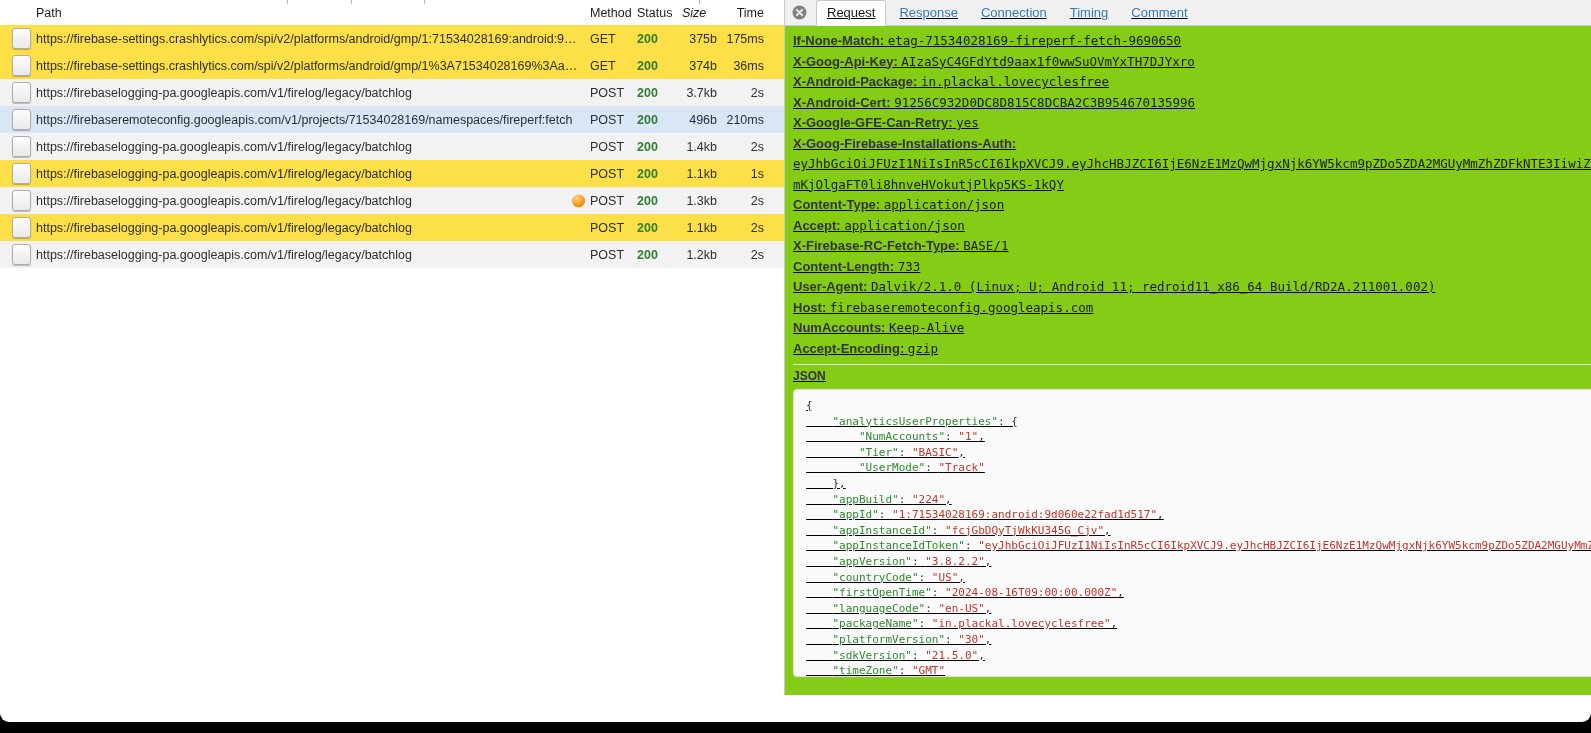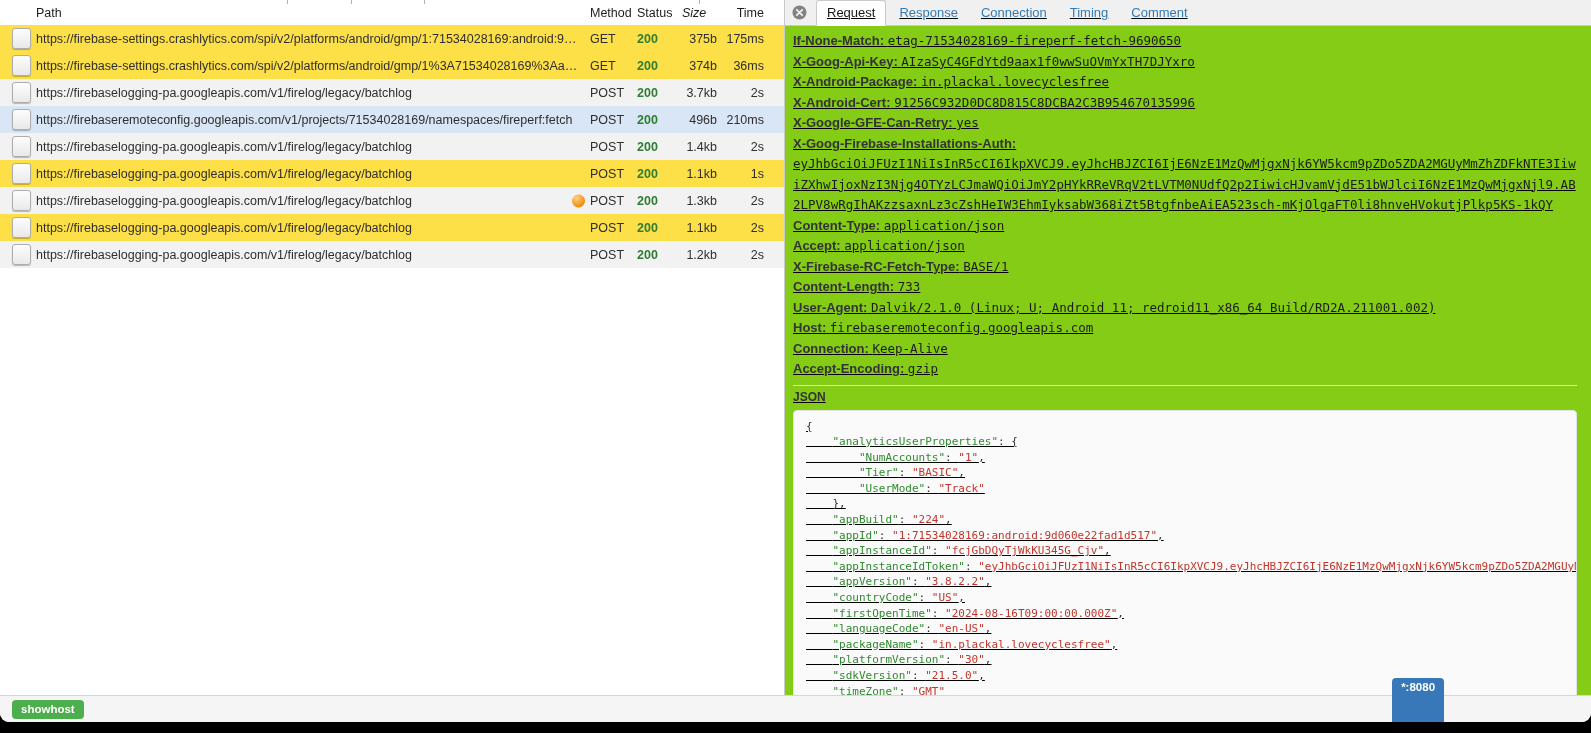--- a/index.html
+++ b/index.html
@@ -6,21 +6,21 @@
   html,body { margin:0; padding:0; }
   body {
     width:1591px; height:733px; overflow:hidden;
     background:#000;
     font-family:"Liberation Sans", sans-serif;
     -webkit-font-smoothing:antialiased;
   }
   .window {
     width:1591px; height:722px; background:#fff; position:relative;
     border-radius:0 0 9px 9px; overflow:hidden;
-    display:flex; flex-direction:column;
+    display:flex; flex-direction:row;
   }
   .main { display:flex; height:695px; }
 
   
   .flow-table {
     width:785px; min-width:785px; position:relative;
     border-right:1px solid #c9c9c9; background:#fff; overflow:hidden;
   }
   .tick { position:absolute; top:0; width:1px; height:4px; background:#b3b3b3; }
   .thead { height:25px; display:flex; align-items:center; font-size:12.5px; color:#1d1d1f; background:#fff; }
@@ -239,21 +239,21 @@
             <div class="hline"><span class="hname">X-Android-Package:</span> <span class="hval">in.plackal.lovecyclesfree</span></div>
             <div class="hline"><span class="hname">X-Android-Cert:</span> <span class="hval">91256C932D0DC8D815C8DCBA2C3B954670135996</span></div>
             <div class="hline"><span class="hname">X-Google-GFE-Can-Retry:</span> <span class="hval">yes</span></div>
             <div class="hline"><span class="hname">X-Goog-Firebase-Installations-Auth:</span> <span class="hval">eyJhbGciOiJFUzI1NiIsInR5cCI6IkpXVCJ9.eyJhcHBJZCI6IjE6NzE1MzQwMjgxNjk6YW5kcm9pZDo5ZDA2MGUyMmZhZDFkNTE3IiwiZXhwIjoxNzI3Njg4OTYzLCJmaWQiOiJmY2pHYkRReVRqV2tLVTM0NUdfQ2p2IiwicHJvamVjdE51bWJlciI6NzE1MzQwMjgxNjl9.AB2LPV8wRgIhAKzzsaxnLz3cZshHeIW3EhmIyksabW368iZt5BtgfnbeAiEA523sch-mKjOlgaFT0li8hnveHVokutjPlkp5KS-1kQY</span></div>
             <div class="hline"><span class="hname">Content-Type:</span> <span class="hval">application/json</span></div>
             <div class="hline"><span class="hname">Accept:</span> <span class="hval">application/json</span></div>
             <div class="hline"><span class="hname">X-Firebase-RC-Fetch-Type:</span> <span class="hval">BASE/1</span></div>
             <div class="hline"><span class="hname">Content-Length:</span> <span class="hval">733</span></div>
             <div class="hline"><span class="hname">User-Agent:</span> <span class="hval">Dalvik/2.1.0 (Linux; U; Android 11; redroid11_x86_64 Build/RD2A.211001.002)</span></div>
             <div class="hline"><span class="hname">Host:</span> <span class="hval">firebaseremoteconfig.googleapis.com</span></div>
-            <div class="hline"><span class="hname">Connection:</span> <span class="hval">Keep-Alive</span></div>
+            <div class="hline"><span class="hname">NumAccounts:</span> <span class="hval">Keep-Alive</span></div>
             <div class="hline"><span class="hname">Accept-Encoding:</span> <span class="hval">gzip</span></div>
           </div>
         <div class="json-section">
           <div class="json-toolbar">
             <span class="json-label">JSON</span>
           </div>
           <div class="json-box">
               <div class="jline">{</div>
               <div class="jline">    <span class="jk">"analyticsUserProperties"</span>: {</div>
               <div class="jline">        <span class="jk">"NumAccounts"</span>: <span class="jv">"1"</span>,</div>

